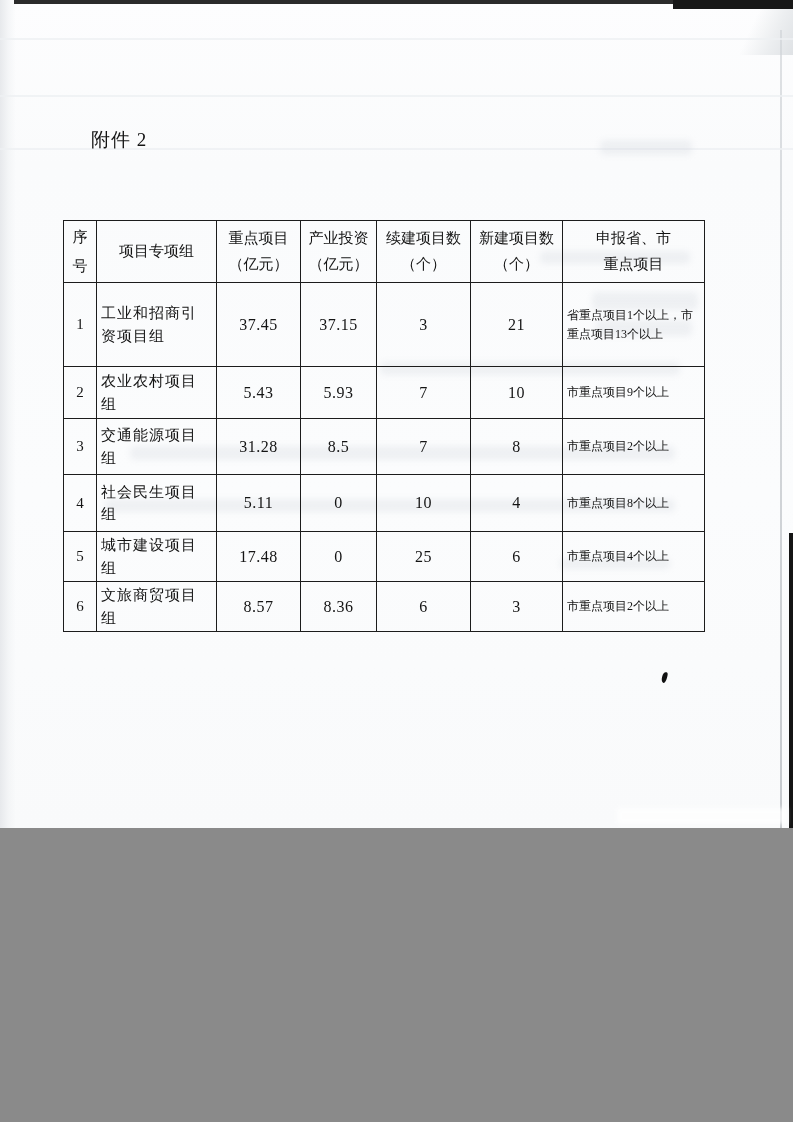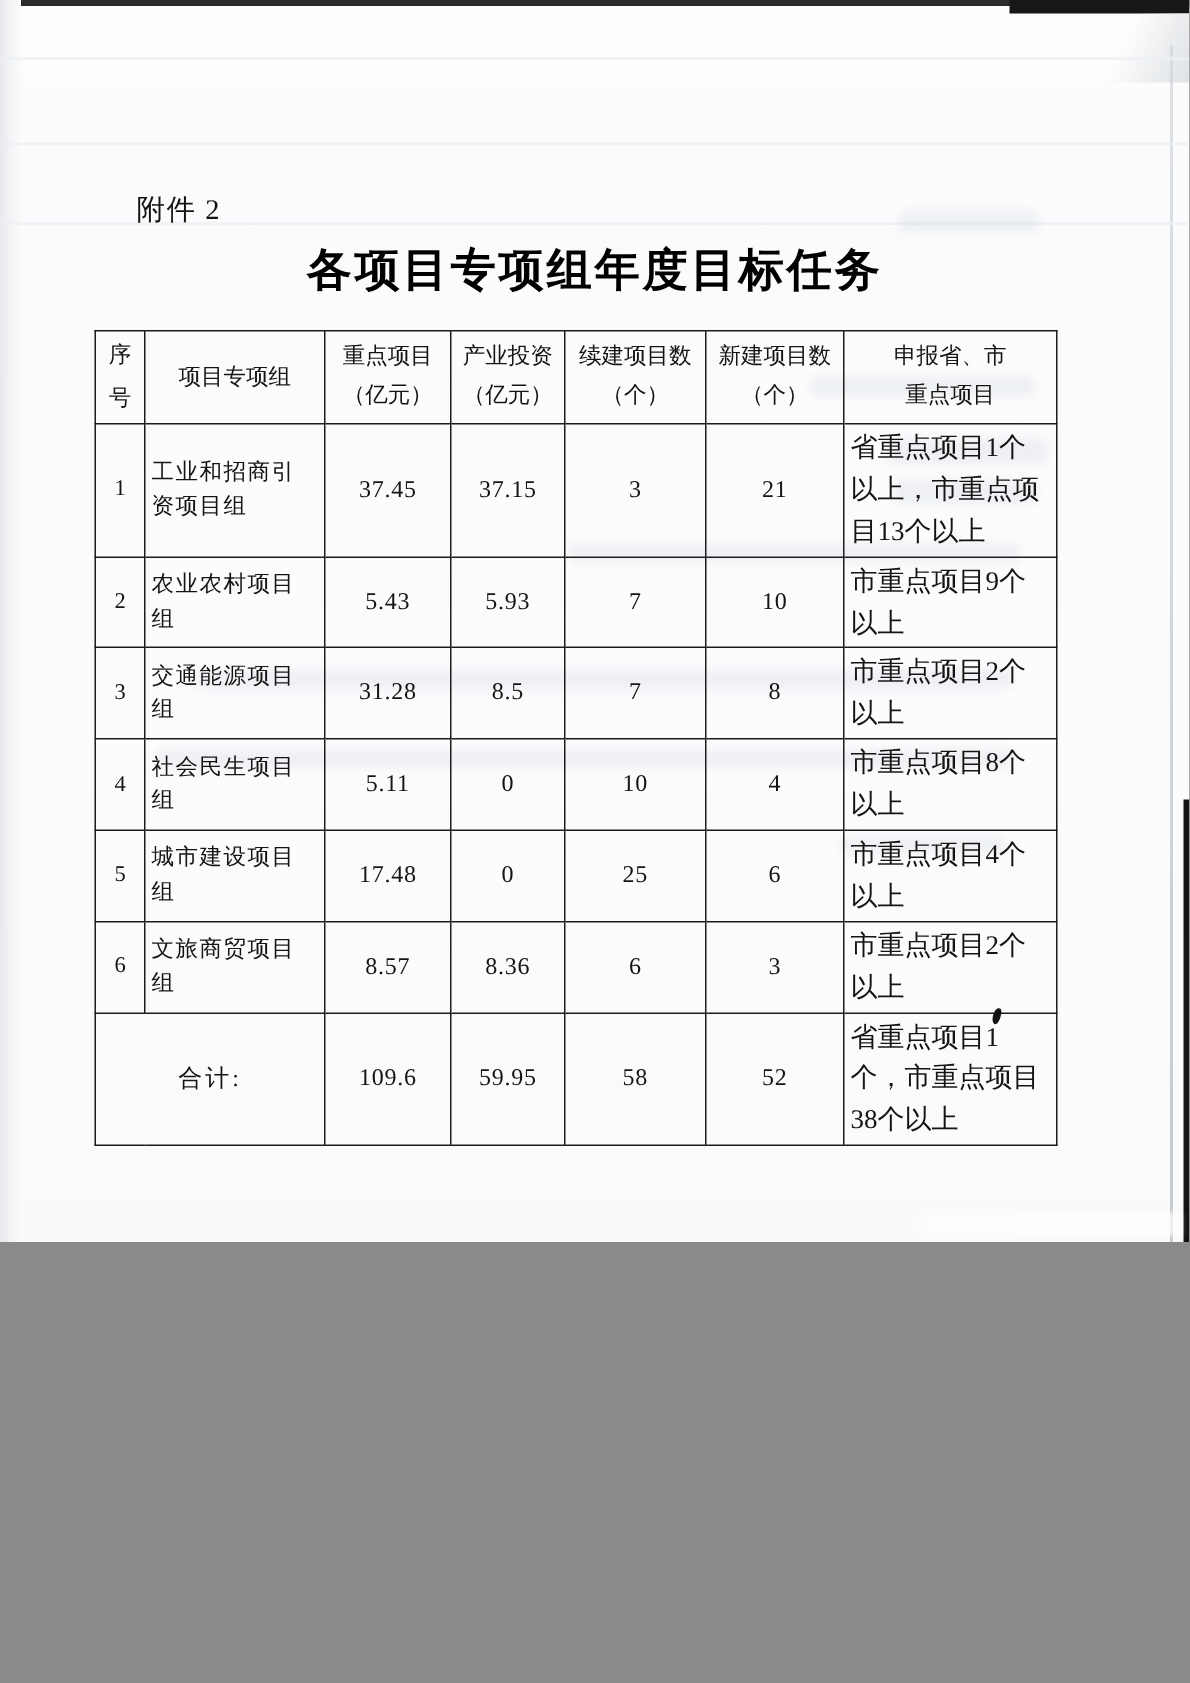--- a/index.html
+++ b/index.html
@@ -44,21 +44,21 @@
     padding:2px 4px;
     vertical-align:middle;
     font-weight:normal;
     overflow:hidden;
   }
   th .h-line{display:block;text-align:center;line-height:1.7;}
   th.idx-h{line-height:1.9;margin-top:40px;}
   .c{text-align:center;}
   .num{font-size:16px;text-align:center;letter-spacing:.5px;}
   .group-cell{text-align:left;padding-left:7px;line-height:1.5;letter-spacing:1px;margin-top:15px;}
-  .key-cell{font-size:18px;line-height:1.55;padding:3px 4px 3px 5px;position:relative;}
+  .key-cell{font-size:12px;line-height:1.55;padding:3px 4px 3px 5px;position:relative;}
   .total-label{text-align:center;font-size:16px;letter-spacing:2px;}
   .pagenum{position:absolute;left:100px;top:1057px;font-size:15px;letter-spacing:3px;color:#222;}
 </style>
 </head>
 <body>
 
 <div class="page">
 
   <div class="left-shade"></div>
   <div class="top-strip"></div>
@@ -75,21 +75,20 @@
   <div class="smudge" style="left:540px;top:251px;width:150px;height:13px"></div>
   <div class="smudge" style="left:592px;top:292px;width:106px;height:18px"></div>
   <div class="smudge" style="left:596px;top:320px;width:96px;height:16px"></div>
   <div class="smudge" style="left:380px;top:362px;width:300px;height:13px"></div>
   <div class="smudge" style="left:130px;top:446px;width:545px;height:14px"></div>
   <div class="smudge" style="left:105px;top:499px;width:570px;height:13px"></div>
   <div class="smudge" style="left:560px;top:558px;width:110px;height:11px"></div>
   <div class="wm-smudge"></div>
 
   <div class="attachment">附件 2</div>
-  <div class="doc-title">各项目专项组年度目标任务</div>
 
   <table class="targets">
     <colgroup>
       <col style="width:33px">
         <col style="width:120px">
         <col style="width:84px">
       <col style="width:76px">
         <col style="width:94px">
         <col style="width:92px">
       <col style="width:142px">
@@ -168,27 +167,19 @@
     <tr style="height:49px">
       <td class="c">6</td>
       <td class="group-cell">文旅商贸项目组</td>
       <td class="num">8.57</td>
       <td class="num">8.36</td>
       <td class="num">6</td>
       <td class="num">3</td>
       <td class="key-cell">市重点项目2个以上</td>
     </tr>
 
-    <tr style="height:64px">
-      <td class="total-label" colspan="2">合计:</td>
-      <td class="num">109.6</td>
-      <td class="num">59.95</td>
-      <td class="num">58</td>
-      <td class="num">52</td>
-      <td class="key-cell">省重点项目1个，市重点项目38个以上</td>
-    </tr>
   </tbody>
     </table>
 
   <div class="ink-mark" style="left:662px;top:672px"></div>
 
   <div class="pagenum">— 12 —</div>
 </div>
 
 </body></html>

